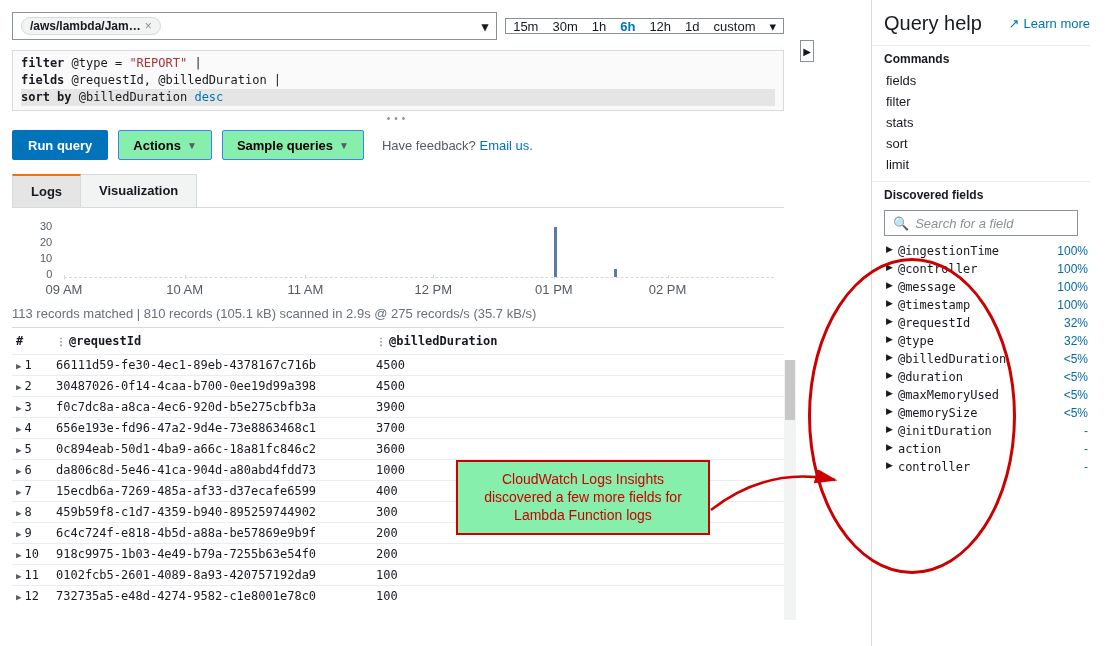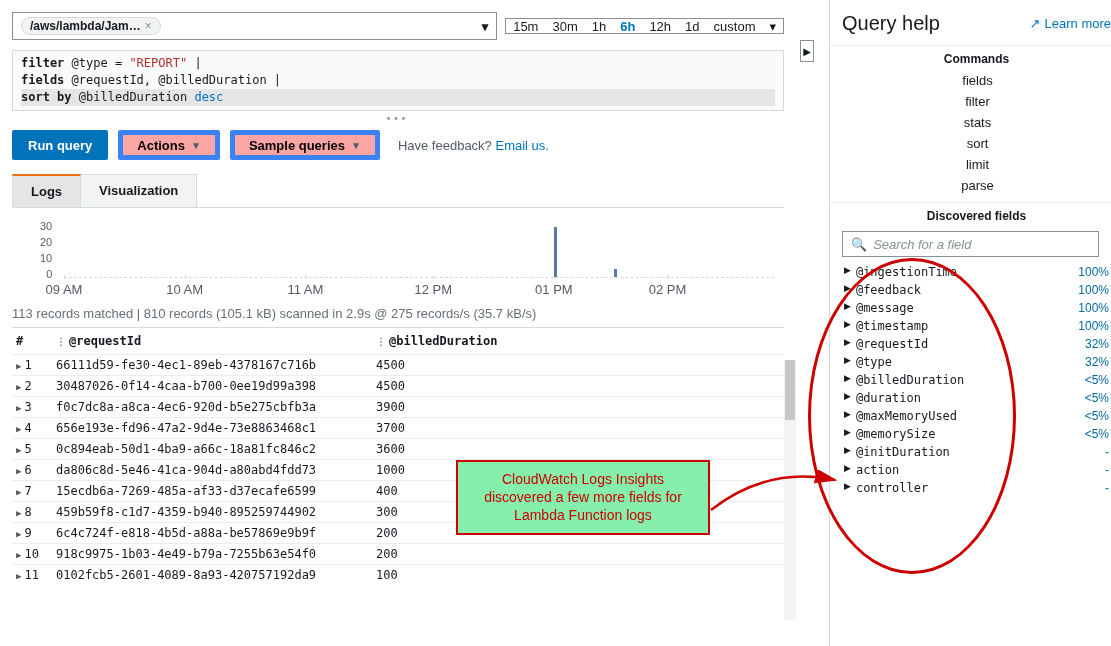--- a/index.html
+++ b/index.html
@@ -18,25 +18,24 @@
     left: 0;
     top: 0;
     width: 796px;
     height: 646px;
     padding: 0 12px;
   }
   .right-panel {
     position: absolute;
     right: 0;
     top: 0;
-    width: 282px;
+    width: 240px;
     height: 646px;
     border-left: 1px solid #d5dbdb;
-    padding: 8px 0 8px 0;
-    text-align: center;
+    padding: 8px 21px 8px 0;
   }
   .collapse-handle {
     position: absolute;
     left: 800px;
     top: 40px;
     width: 14px;
     height: 22px;
     border: 1px solid #879196;
     background: #fff;
     font-size: 10px;
@@ -112,22 +111,22 @@
   }
   .action-row {
     display: flex;
     align-items: center;
     gap: 10px;
     margin-top: 4px;
   }
   .btn {
     height: 30px;
     padding: 0 14px;
-    border: 5px solid #3b82f6;
-    background: #fca5a5;
+    border: 1px solid #3b82f6;
+    background: #86efac;
     font-size: 13px;
     font-weight: bold;
     display: flex;
     align-items: center;
     gap: 6px;
     cursor: pointer;
     border-radius: 2px;
   }
   .btn-primary {
     background: #0073bb;
@@ -455,20 +454,25 @@
         <tr>
           <td><span class="row-toggle">▶</span>10</td>
           <td>918c9975-1b03-4e49-b79a-7255b63e54f0</td>
           <td>200</td>
         </tr>
         <tr>
           <td><span class="row-toggle">▶</span>11</td>
           <td>0102fcb5-2601-4089-8a93-420757192da9</td>
           <td>100</td>
         </tr>
+        <tr>
+          <td><span class="row-toggle">▶</span>12</td>
+          <td>732735a5-e48d-4274-9582-c1e8001e78c0</td>
+          <td>100</td>
+        </tr>
       </tbody>
   </table>
 
   <div class="scroll-ind">
     <div class="scroll-thumb"></div>
   </div>
 </div>
 
 <div class="collapse-handle">▶</div>
 
@@ -480,36 +484,35 @@
       <span>Learn more</span>
     </span>
   </div>
   <div class="section-title">Commands</div>
   <div class="cmd-list">
     <div>fields</div>
     <div>filter</div>
     <div>stats</div>
     <div>sort</div>
     <div>limit</div>
-    <div>parse</div>
   </div>
   <div class="section-title" style="margin-top:6px">Discovered fields</div>
   <div class="field-search">
     <span class="mag">🔍</span>
     <span>Search for a field</span>
   </div>
   <div class="fields-list" id="fields-list">
       <div class="field-row">
         <span class="tri">▶</span>
         <span>@ingestionTime</span>
         <span class="pct">100%</span>
       </div>
       <div class="field-row">
         <span class="tri">▶</span>
-        <span>@feedback</span>
+        <span>@controller</span>
         <span class="pct">100%</span>
       </div>
       <div class="field-row">
         <span class="tri">▶</span>
         <span>@message</span>
         <span class="pct">100%</span>
       </div>
       <div class="field-row">
         <span class="tri">▶</span>
         <span>@timestamp</span>

